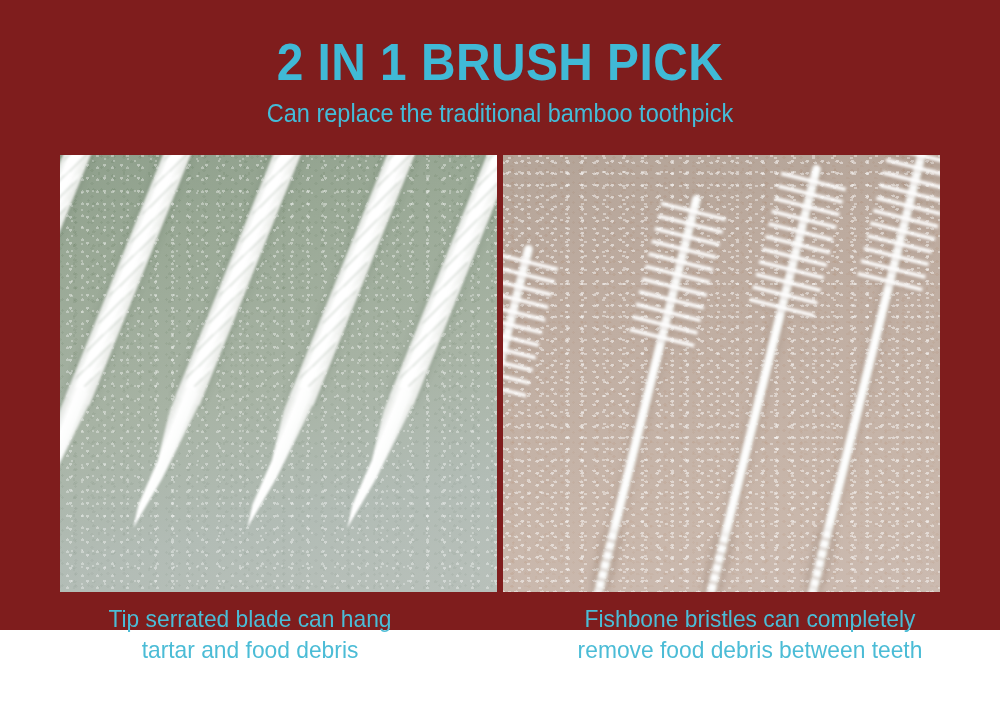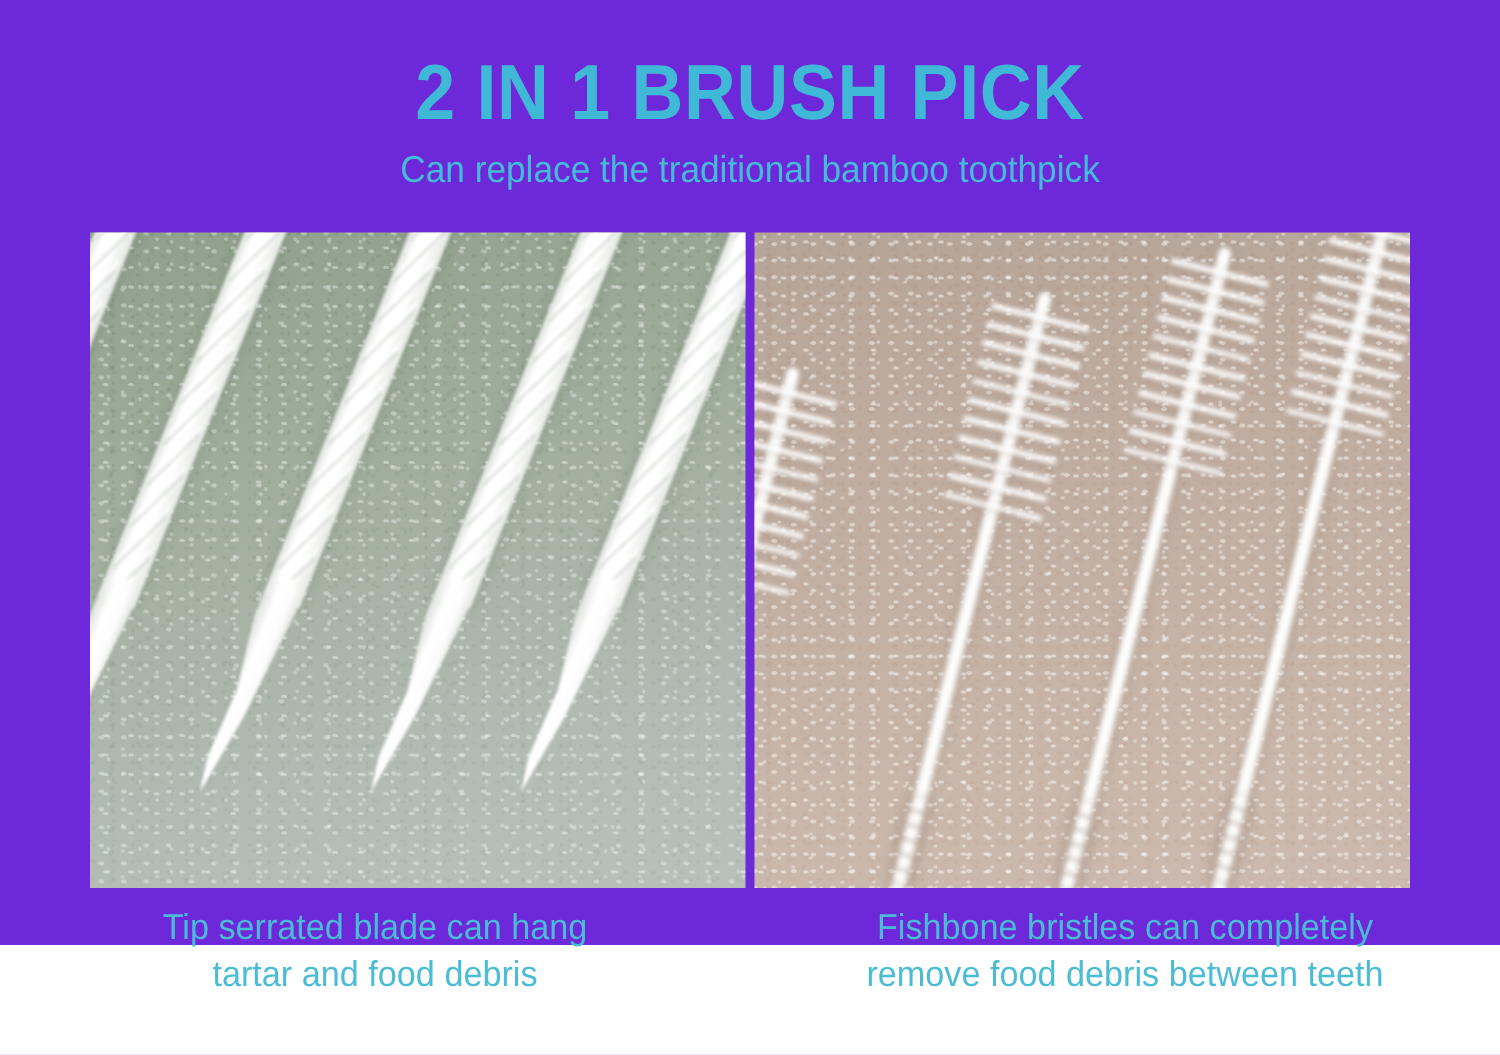--- a/index.html
+++ b/index.html
@@ -13,21 +13,21 @@
     height: 703px;
     overflow: hidden;
     font-family: "Liberation Sans", sans-serif;
     -webkit-font-smoothing: antialiased;
   }
 
   .page {
     position: relative;
     width: 1000px;
     height: 630px;
-    background: #6d28d9;
+    background: #7f1d1d;
     text-decoration: underline;
   }
 
   
   .header {
     position: absolute;
     left: 0;
     top: 0;
     width: 1000px;
     text-align: center;

